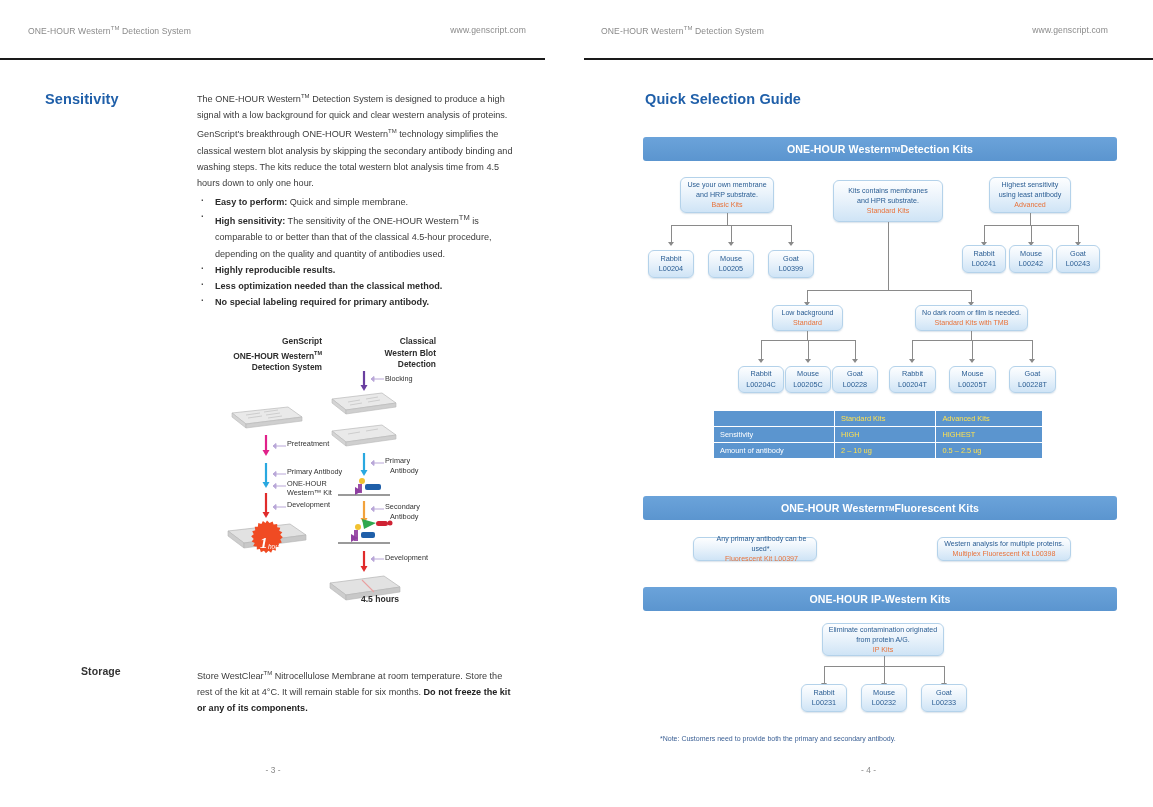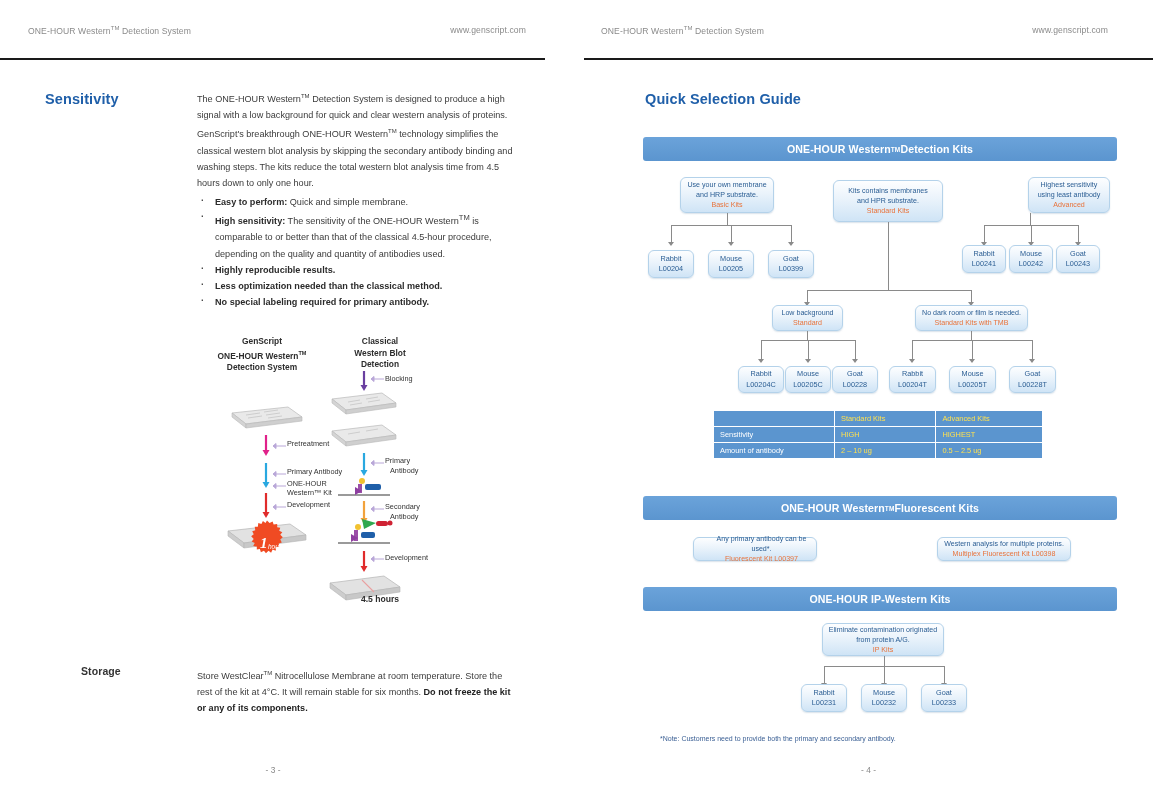--- a/index.html
+++ b/index.html
@@ -74,21 +74,21 @@
 
   #storage-para { top: 665px; }
   #storage-para b { font-weight: bold; color: #222; }
 
   
   .figure { position: absolute; left: 196px; top: 336px; width: 240px; height: 275px; }
   .fig-col { position: absolute; top: 0; }
   .fig-col.left  { left: 6px;  width: 120px; }
   .fig-col.right { left: 128px; width: 112px; }
   .fig-title {
-    text-align: center; font-size: 8.4px; font-weight: bold;
+    text-align: right; font-size: 8.4px; font-weight: bold;
     color: #2d2d2d; line-height: 11.5px;
   }
   .fig-title sup { font-size: 5.5px; vertical-align: super; }
   .fig-canvas { position: relative; width: 100%; }
   .fig-label {
     position: absolute; font-size: 7.3px; color: #333; line-height: 9.5px;
     white-space: nowrap;
   }
   .hours-note {
     position: absolute; left: 128px; top: 258px; width: 112px;
@@ -380,21 +380,21 @@
 <div class="fbox" style="left:680px; top:177px; width:94px; height:36px;">
   <div>Use your own membrane</div>
   <div>and HRP substrate.</div>
   <div class="accent">Basic Kits</div>
 </div>
 <div class="fbox" style="left:833px; top:180px; width:110px; height:42px;">
   <div>Kits contains membranes</div>
   <div>and HPR substrate.</div>
   <div class="accent">Standard Kits</div>
 </div>
-<div class="fbox" style="left:989px; top:177px; width:82px; height:36px;margin-left:39px;">
+<div class="fbox" style="left:989px; top:177px; width:82px; height:36px;">
   <div>Highest sensitivity</div>
   <div>using least antibody</div>
   <div class="accent">Advanced</div>
 </div>
 
 <div class="conn v" style="left:727px; top:213px; height:12px;"></div>
 <div class="conn h" style="left:671px; top:225px; width:120px;"></div>
 <div class="conn v" style="left:671px; top:225px; height:17px;"></div>
 <div class="conn v" style="left:731px; top:225px; height:17px;"></div>
 <div class="conn v" style="left:791px; top:225px; height:17px;"></div>

